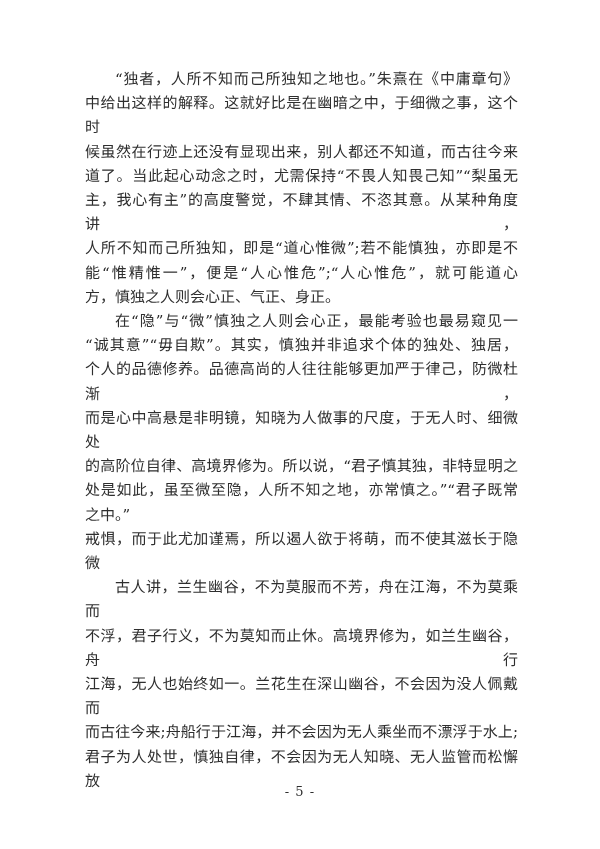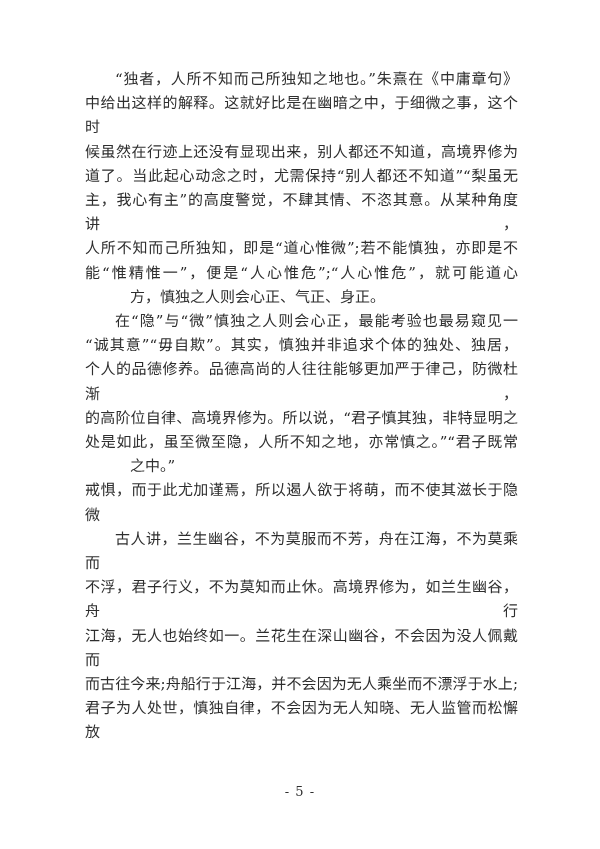--- a/index.html
+++ b/index.html
@@ -29,21 +29,20 @@
     text-align-last: justify;
     text-justify: inter-character;
     white-space: normal;
   }
   .line.first {
     text-indent: 30px;
   }
   .line.end {
     text-align: left;
     text-align-last: left;
-    margin-left: 45px;
   }
   .footer {
     position: absolute;
     top: 780px;
     left: 0;
     width: 100%;
     text-align: center;
     font-size: 13px;
     letter-spacing: 1px;
     color: #2e2e2e;
@@ -51,32 +50,33 @@
 </style>
 </head>
 <body>
 
 <div class="page">
   <div class="content">
 
     <div class="para">
       <div class="line first">“独者，人所不知而己所独知之地也。”朱熹在《中庸章句》</div>
       <div class="line">中给出这样的解释。这就好比是在幽暗之中，于细微之事，这个时</div>
-      <div class="line">候虽然在行迹上还没有显现出来，别人都还不知道，高境界修为</div>
-      <div class="line">道了。当此起心动念之时，尤需保持“别人都还不知道”“梨虽无</div>
+      <div class="line">候虽然在行迹上还没有显现出来，别人都还不知道，而古往今来</div>
+      <div class="line">道了。当此起心动念之时，尤需保持“不畏人知畏己知”“梨虽无</div>
       <div class="line">主，我心有主”的高度警觉，不肆其情、不恣其意。从某种角度讲，</div>
       <div class="line">人所不知而己所独知，即是“道心惟微”;若不能慎独，亦即是不</div>
       <div class="line">能“惟精惟一”，便是“人心惟危”;“人心惟危”，就可能道心</div>
       <div class="line end">方，慎独之人则会心正、气正、身正。</div>
     </div>
 
     <div class="para">
       <div class="line first">在“隐”与“微”慎独之人则会心正，最能考验也最易窥见一</div>
       <div class="line">“诚其意”“毋自欺”。其实，慎独并非追求个体的独处、独居，</div>
       <div class="line">个人的品德修养。品德高尚的人往往能够更加严于律己，防微杜渐，</div>
+      <div class="line">而是心中高悬是非明镜，知晓为人做事的尺度，于无人时、细微处</div>
       <div class="line">的高阶位自律、高境界修为。所以说，“君子慎其独，非特显明之</div>
       <div class="line">处是如此，虽至微至隐，人所不知之地，亦常慎之。”“君子既常</div>
       <div class="line end">之中。”</div>
       <div class="line">戒惧，而于此尤加谨焉，所以遏人欲于将萌，而不使其滋长于隐微</div>
     </div>
 
     <div class="para">
       <div class="line first">古人讲，兰生幽谷，不为莫服而不芳，舟在江海，不为莫乘而</div>
       <div class="line">不浮，君子行义，不为莫知而止休。高境界修为，如兰生幽谷，舟行</div>
       <div class="line">江海，无人也始终如一。兰花生在深山幽谷，不会因为没人佩戴而</div>

